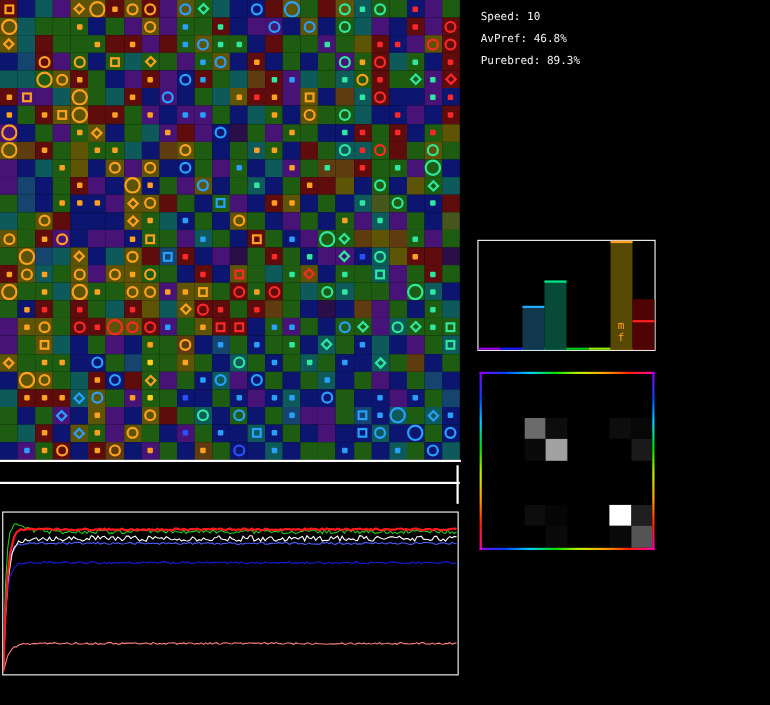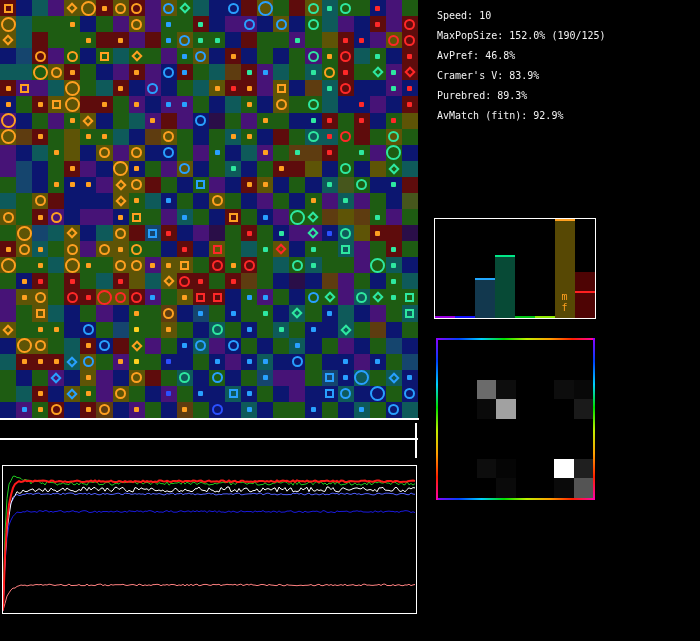--- a/index.html
+++ b/index.html
@@ -1326,25 +1326,22 @@
       <div class="cell" style="background: rgb(12, 22, 112);">
         <span class="sym-r" style="border-color: rgb(40, 160, 255);"></span>
       </div>
       <div class="cell" style="background: rgb(14, 90, 90);"></div>
     </div>
   <div id="gridline"></div>
   <div id="track"></div>
   <div id="handle"></div>
   <div id="stats">
       <div>Speed: 10</div>
-      <div>MaxPopSize: 152.0% (190/125)</div>
       <div>AvPref: 46.8%</div>
-      <div>Cramer's V: 83.9%</div>
       <div>Purebred: 89.3%</div>
-      <div>AvMatch (fitn): 92.9%</div>
     </div>
   <div id="barchart">
       <div class="slot">
         <div class="bline" style="background: rgb(154, 0, 224);"></div>
       </div>
       <div class="slot">
         <div class="bline" style="background: rgb(20, 20, 255);"></div>
       </div>
       <div class="slot">
         <div class="bline" style="background: rgb(0, 180, 255);"></div>

